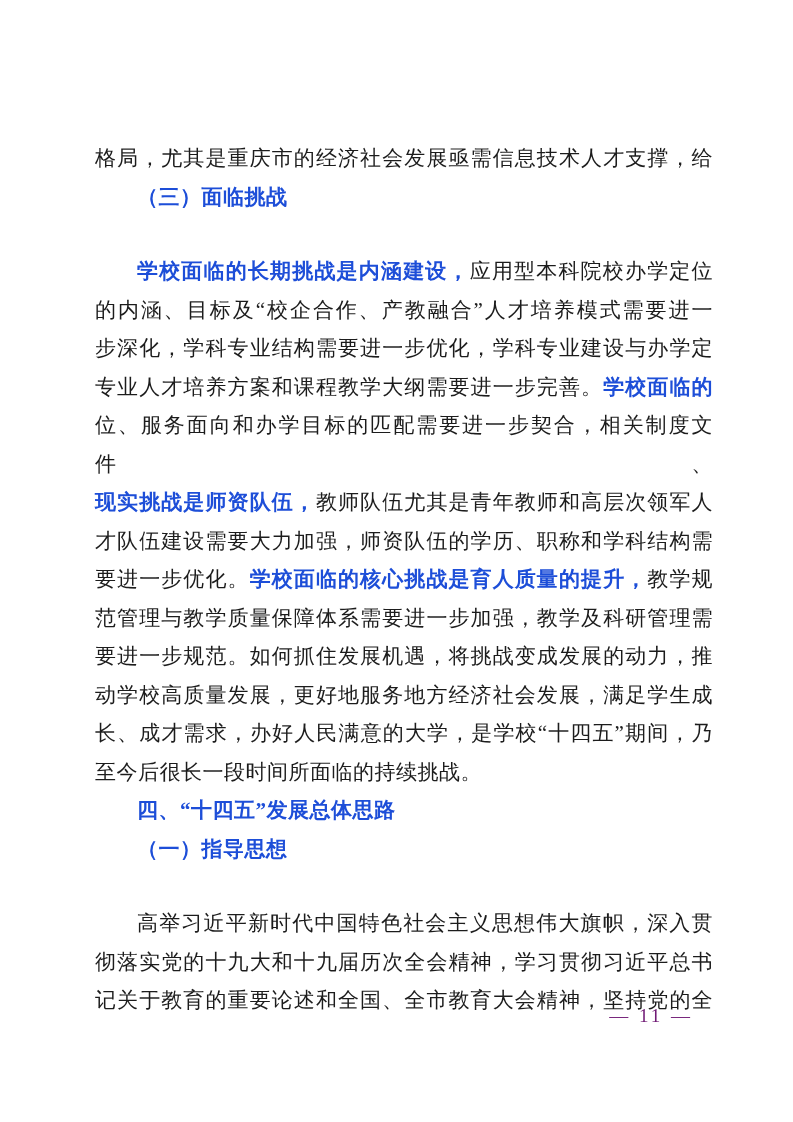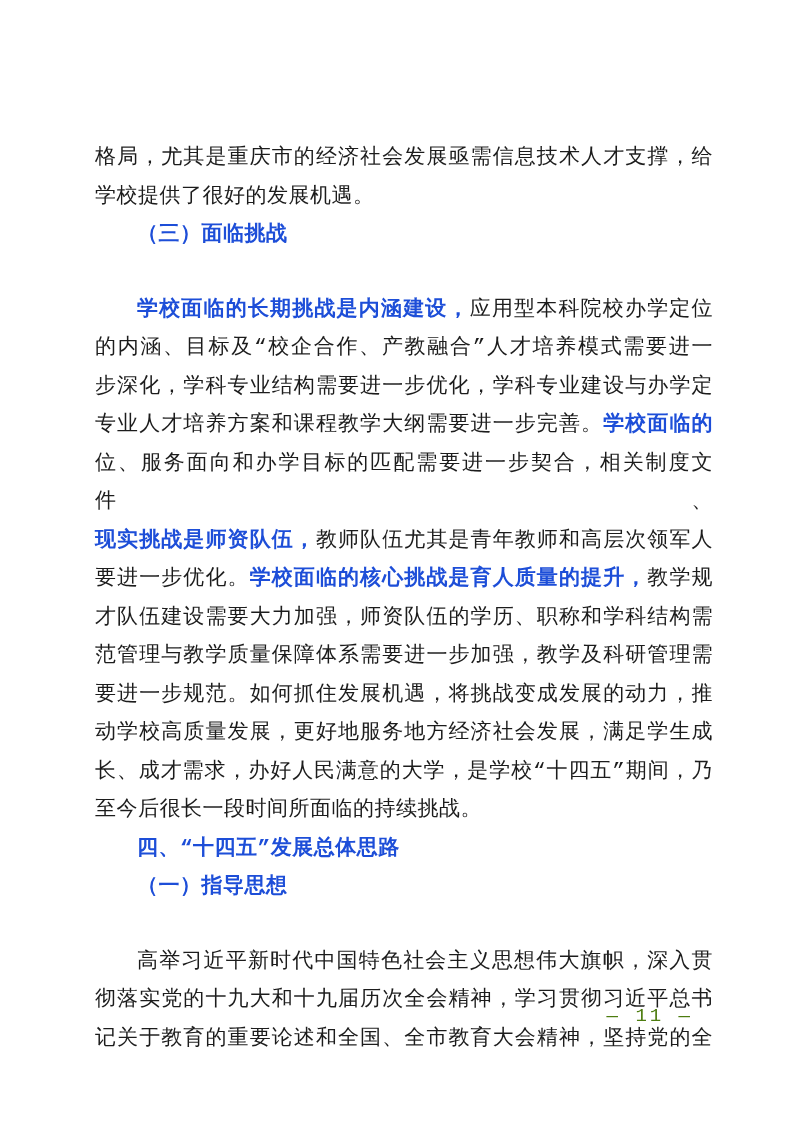--- a/index.html
+++ b/index.html
@@ -13,21 +13,20 @@
     position: relative;
     overflow: hidden;
     font-family: "Liberation Serif", "DejaVu Serif", serif;
   }
   .page {
     position: absolute;
     left: 0; top: 0;
     width: 793px;
     height: 1122px;
     background: #ffffff;
-    font-family: Liberation Mono, monospace;
   }
   .content {
     position: absolute;
     left: 95px;
     top: 139px;
     width: 618px;
     color: #1c1c1c;
     font-size: 21px;
     line-height: 38.5px;
     letter-spacing: 0.5px;
@@ -52,43 +51,42 @@
   }
   .seg { color: inherit; }
   .seg.bold {
     font-weight: 700;
     color: #1d4ed8;
   }
   .page-number {
     position: absolute;
     top: 1003px;
     right: 100px;
-    color: #4d7c0f;
+    color: #701a75;
     font-size: 19px;
     line-height: 26px;
     letter-spacing: 3px;
     white-space: nowrap;
   }
 </style>
 </head>
 <body>
 
 <div class="page">
   <div class="content">
       <div class="line j"><span class="seg">格局，尤其是重庆市的经济社会发展亟需信息技术人才支撑，给</span></div>
-      <div class="line"><span class="seg">学校提供了很好的发展机遇。</span></div>
       <div class="line h"><span class="seg bold">（三）面临挑战</span></div>
       <div class="line j ind"><span class="seg bold">学校面临的长期挑战是内涵建设，</span><span class="seg">应用型本科院校办学定位</span></div>
       <div class="line j"><span class="seg">的内涵、目标及“校企合作、产教融合”人才培养模式需要进一</span></div>
       <div class="line j"><span class="seg">步深化，学科专业结构需要进一步优化，学科专业建设与办学定</span></div>
       <div class="line j"><span class="seg">专业人才培养方案和课程教学大纲需要进一步完善。</span><span class="seg bold">学校面临的</span></div>
       <div class="line j"><span class="seg">位、服务面向和办学目标的匹配需要进一步契合，相关制度文件、</span></div>
       <div class="line j"><span class="seg bold">现实挑战是师资队伍，</span><span class="seg">教师队伍尤其是青年教师和高层次领军人</span></div>
+      <div class="line j"><span class="seg">才队伍建设需要大力加强，师资队伍的学历、职称和学科结构需</span></div>
       <div class="line j"><span class="seg">要进一步优化。</span><span class="seg bold">学校面临的核心挑战是育人质量的提升，</span><span class="seg">教学规</span></div>
-      <div class="line j"><span class="seg">才队伍建设需要大力加强，师资队伍的学历、职称和学科结构需</span></div>
       <div class="line j"><span class="seg">范管理与教学质量保障体系需要进一步加强，教学及科研管理需</span></div>
       <div class="line j"><span class="seg">要进一步规范。如何抓住发展机遇，将挑战变成发展的动力，推</span></div>
       <div class="line j"><span class="seg">动学校高质量发展，更好地服务地方经济社会发展，满足学生成</span></div>
       <div class="line j"><span class="seg">长、成才需求，办好人民满意的大学，是学校“十四五”期间，乃</span></div>
       <div class="line"><span class="seg">至今后很长一段时间所面临的持续挑战。</span></div>
       <div class="line h"><span class="seg bold">四、“十四五”发展总体思路</span></div>
       <div class="line h"><span class="seg bold">（一）指导思想</span></div>
       <div class="line j ind"><span class="seg">高举习近平新时代中国特色社会主义思想伟大旗帜，深入贯</span></div>
       <div class="line j"><span class="seg">彻落实党的十九大和十九届历次全会精神，学习贯彻习近平总书</span></div>
       <div class="line j"><span class="seg">记关于教育的重要论述和全国、全市教育大会精神，坚持党的全</span></div>

